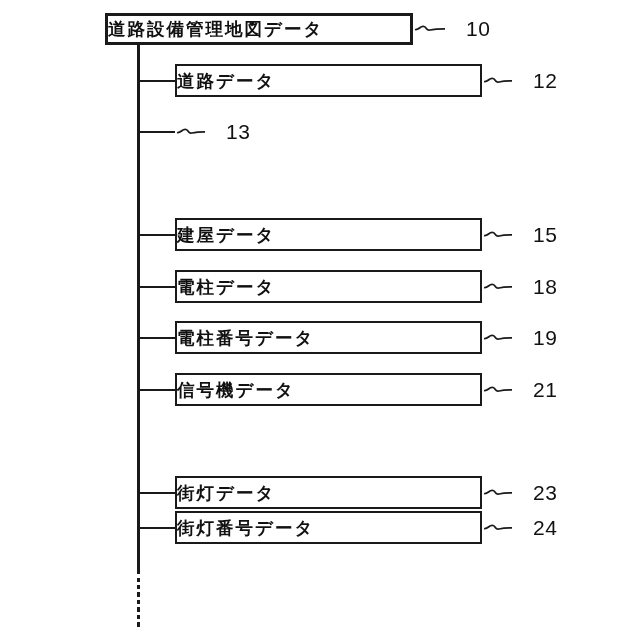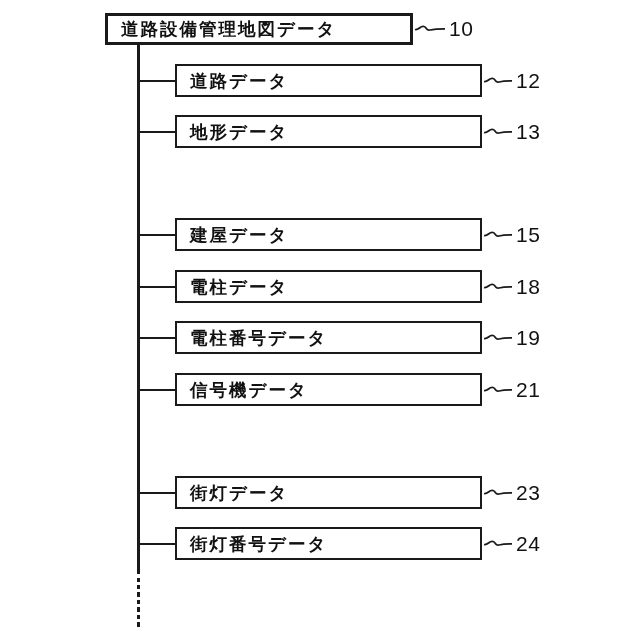--- a/index.html
+++ b/index.html
@@ -15,21 +15,20 @@
     overflow: hidden;
     font-family: "Liberation Sans", sans-serif;
     color: #111111;
   }
   .node-box {
     box-sizing: border-box;
     border: 2.5px solid #1a1a1a;
     background: #ffffff;
     display: flex;
     align-items: center;
-    padding-left: 13px;
   }
   .node-label {
     font-size: 17.5px;
     font-weight: 600;
     letter-spacing: 2px;
     white-space: nowrap;
     color: #111111;
   }
   .root-row {
     position: absolute;
@@ -62,21 +61,21 @@
   }
   .leader {
     flex: 0 0 auto;
     margin-left: 1px;
     display: block;
   }
   .ref-num {
     font-size: 21px;
     font-weight: 400;
     letter-spacing: 0.5px;
-    margin-left: 3px;
+    margin-left: 20px;
     color: #111111;
     white-space: nowrap;
   }
   .trunk-solid {
     position: absolute;
     left: 137px;
     top: 45px;
     width: 2.5px;
     height: 525px;
     background: #1a1a1a;
@@ -118,23 +117,20 @@
       <span class="node-label">道路データ</span>
     </div>
     <svg class="leader" width="30" height="14" viewBox="0 0 30 14">
       <path d="M1 7.5 C5 8.5 6 3.5 10 4.5 C13 5.3 12 9 16 8 C20 7 23 6.8 29 6.8" fill="none" stroke="#1a1a1a" stroke-width="1.8"></path>
     </svg>
     <span class="ref-num">12</span>
   </div>
 
   <div class="child-row" style="top:115px">
     <div class="connector"></div>
-    <div class="node-box">
-      <span class="node-label">地形データ</span>
-    </div>
     <svg class="leader" width="30" height="14" viewBox="0 0 30 14">
       <path d="M1 7.5 C5 8.5 6 3.5 10 4.5 C13 5.3 12 9 16 8 C20 7 23 6.8 29 6.8" fill="none" stroke="#1a1a1a" stroke-width="1.8"></path>
     </svg>
     <span class="ref-num">13</span>
   </div>
 
 
   <div class="child-row" style="top:218px">
     <div class="connector"></div>
     <div class="node-box">
@@ -184,21 +180,21 @@
     <div class="connector"></div>
     <div class="node-box">
       <span class="node-label">街灯データ</span>
     </div>
     <svg class="leader" width="30" height="14" viewBox="0 0 30 14">
       <path d="M1 7.5 C5 8.5 6 3.5 10 4.5 C13 5.3 12 9 16 8 C20 7 23 6.8 29 6.8" fill="none" stroke="#1a1a1a" stroke-width="1.8"></path>
     </svg>
     <span class="ref-num">23</span>
   </div>
 
-  <div class="child-row" style="top:527px">
+  <div class="child-row" style="top:511px">
     <div class="connector"></div>
     <div class="node-box">
       <span class="node-label">街灯番号データ</span>
     </div>
     <svg class="leader" width="30" height="14" viewBox="0 0 30 14">
       <path d="M1 7.5 C5 8.5 6 3.5 10 4.5 C13 5.3 12 9 16 8 C20 7 23 6.8 29 6.8" fill="none" stroke="#1a1a1a" stroke-width="1.8"></path>
     </svg>
     <span class="ref-num">24</span>
   </div>
 

